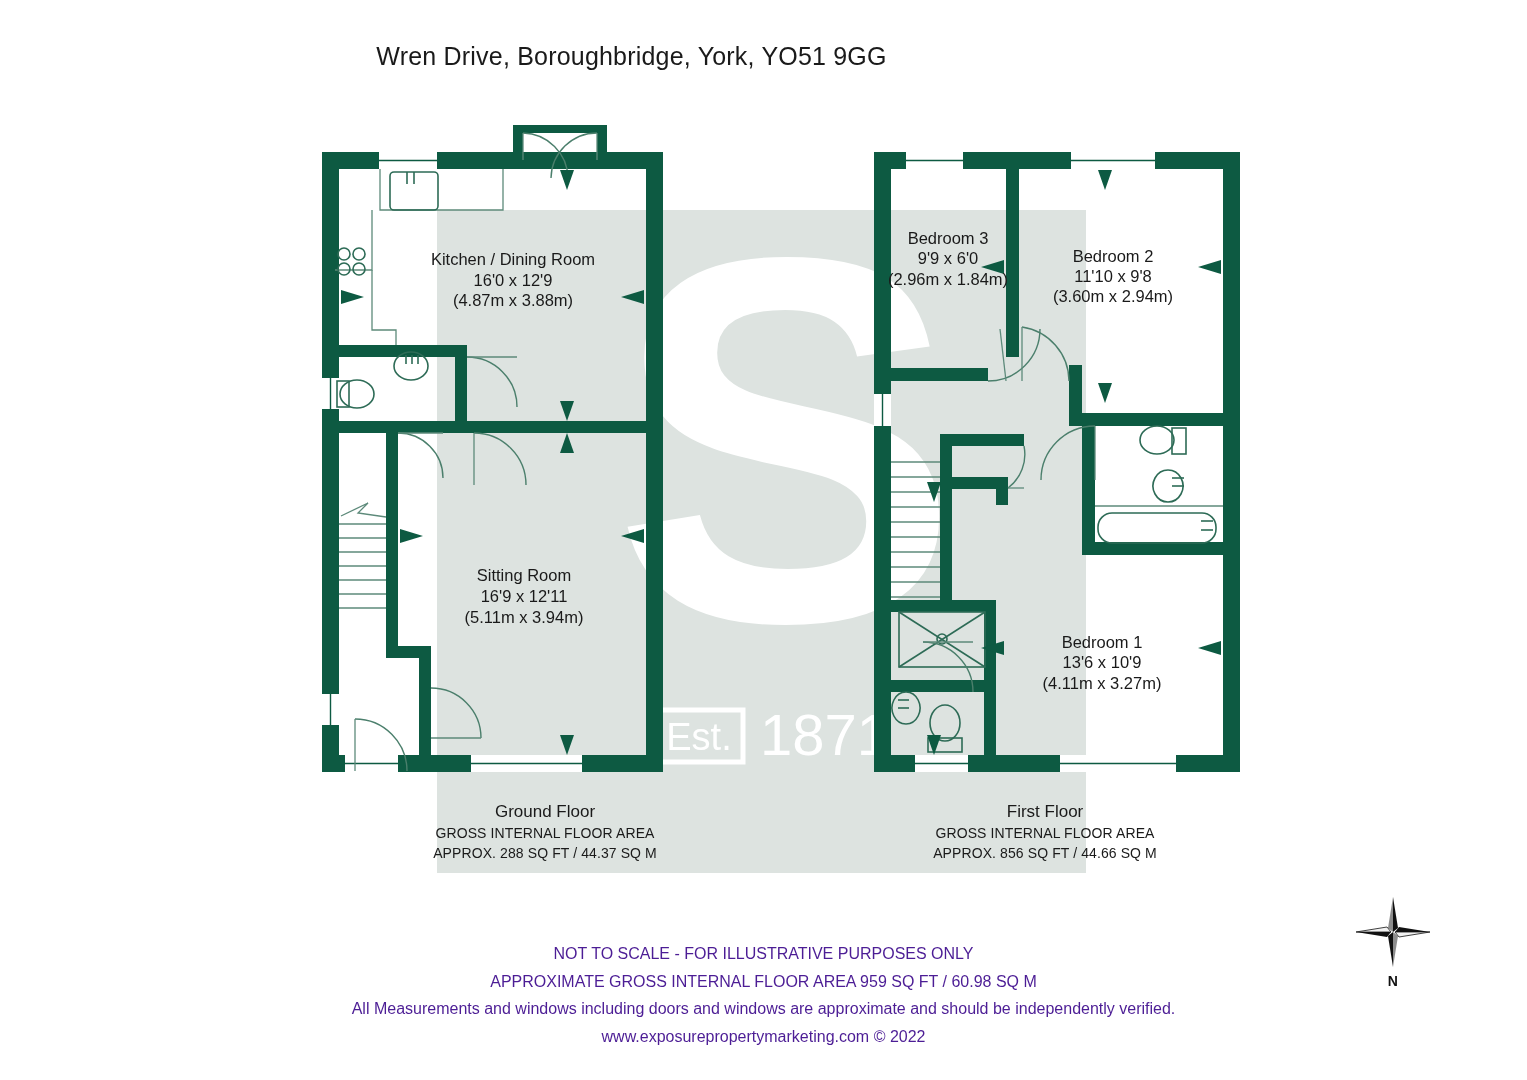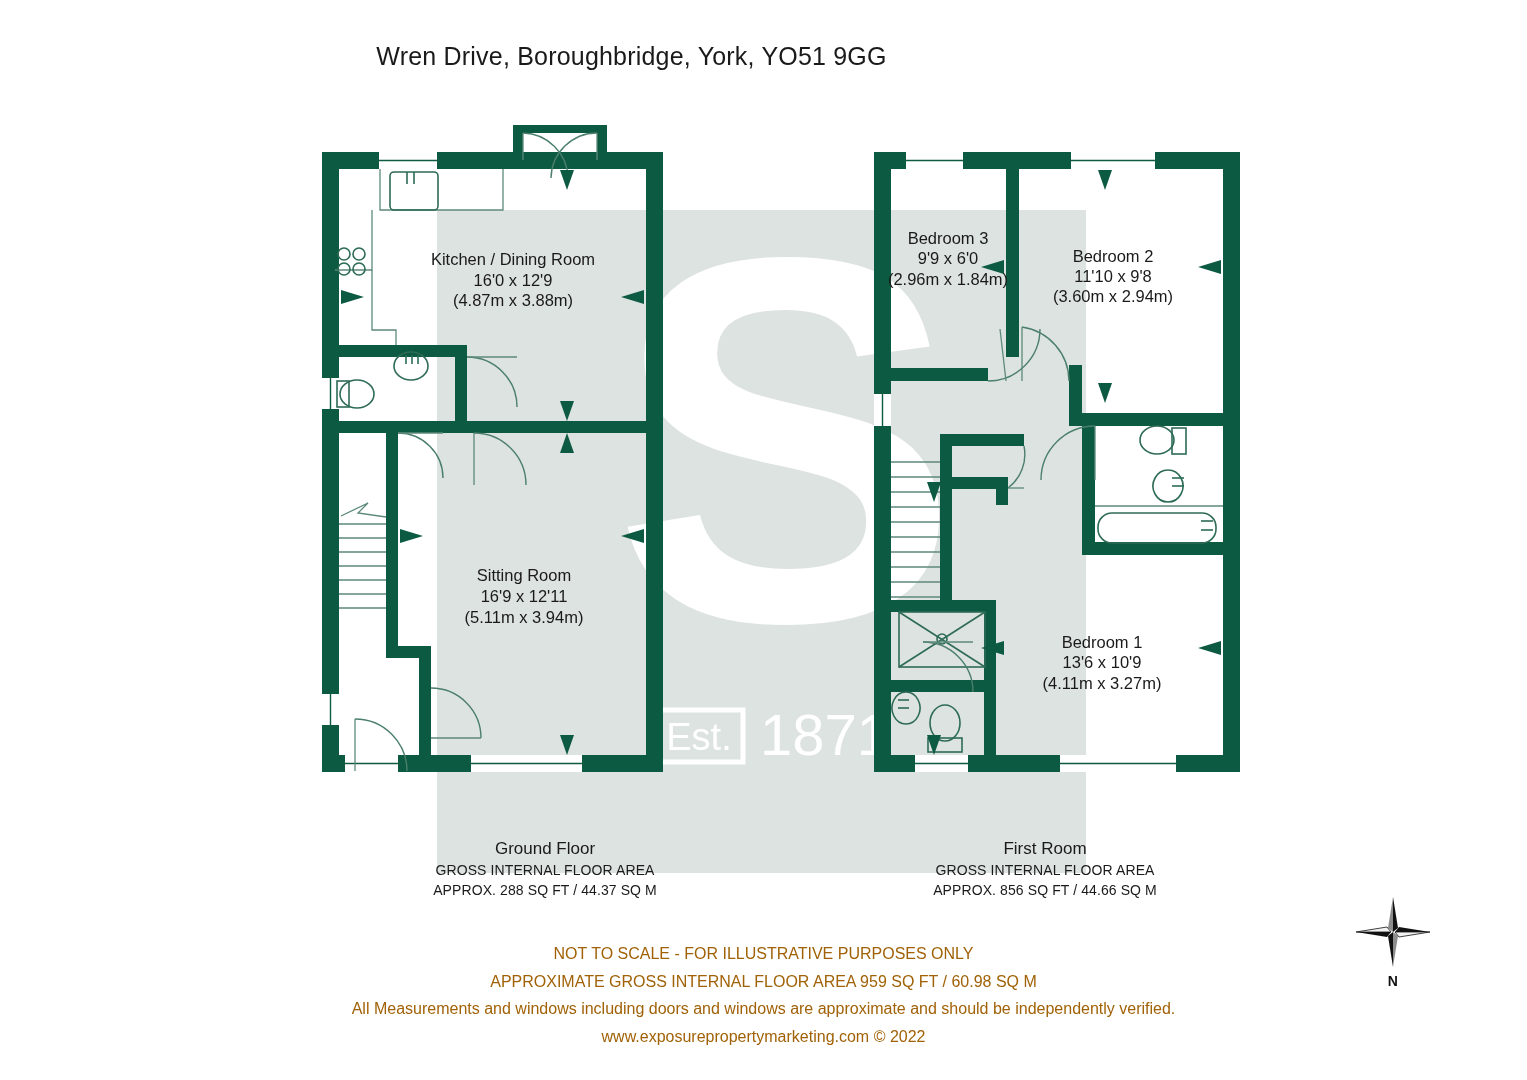--- a/index.html
+++ b/index.html
@@ -38,34 +38,34 @@
     width: 1527px;
     height: 1080px;
   }
   .floor-caption {
     position: absolute;
     text-align: center;
     line-height: 1.42;
     font-size: 17px;
     color: #1a1a1a;
   }
-  .floor-caption .fc-title { font-size: 17px; margin-top: 37px; }
+  .floor-caption .fc-title { font-size: 17px; }
   .floor-caption .fc-l2, .floor-caption .fc-l3 { font-size: 14px; letter-spacing: 0.1px; }
   #ground-caption { left: 260px; top: 800px; width: 570px; }
   #first-caption  { left: 760px; top: 800px; width: 570px; }
 
   #footer {
     position: absolute;
     left: 0;
     top: 940px;
     width: 1527px;
     text-align: center;
     font-size: 16px;
     line-height: 1.72;
-    color: #a16207;
+    color: #4c1d95;
   }
   #footer div { white-space: nowrap; }
 
   #compass {
     position: absolute;
     left: 1352px;
     top: 893px;
     width: 82px;
     height: 96px;
   }
@@ -348,21 +348,21 @@
     </g>
   </svg>
 
   <div class="floor-caption" id="ground-caption">
     <div class="fc-title">Ground Floor</div>
     <div class="fc-l2">GROSS INTERNAL FLOOR AREA</div>
     <div class="fc-l3">APPROX. 288 SQ FT / 44.37 SQ M</div>
   </div>
 
   <div class="floor-caption" id="first-caption">
-    <div class="fc-title">First Room</div>
+    <div class="fc-title">First Floor</div>
     <div class="fc-l2">GROSS INTERNAL FLOOR AREA</div>
     <div class="fc-l3">APPROX. 856 SQ FT / 44.66 SQ M</div>
   </div>
 
   <div id="compass">
     <svg width="82" height="78" viewBox="0 0 82 78">
       <polygon points="41,4 46,35 41,39" fill="#111111"></polygon>
       <polygon points="41,4 36,35 41,39" fill="#8c8c8c"></polygon>
       <polygon points="41,74 46,43 41,39" fill="#8c8c8c"></polygon>
       <polygon points="41,74 36,43 41,39" fill="#111111"></polygon>

